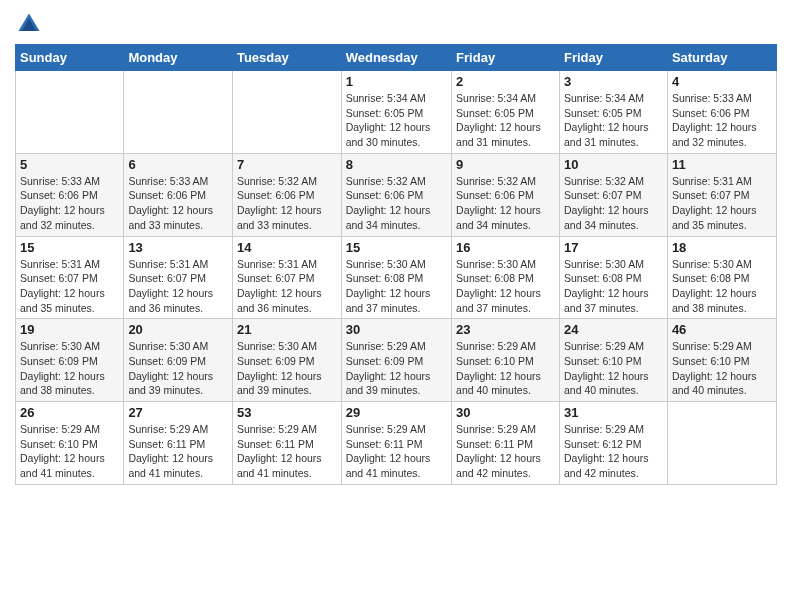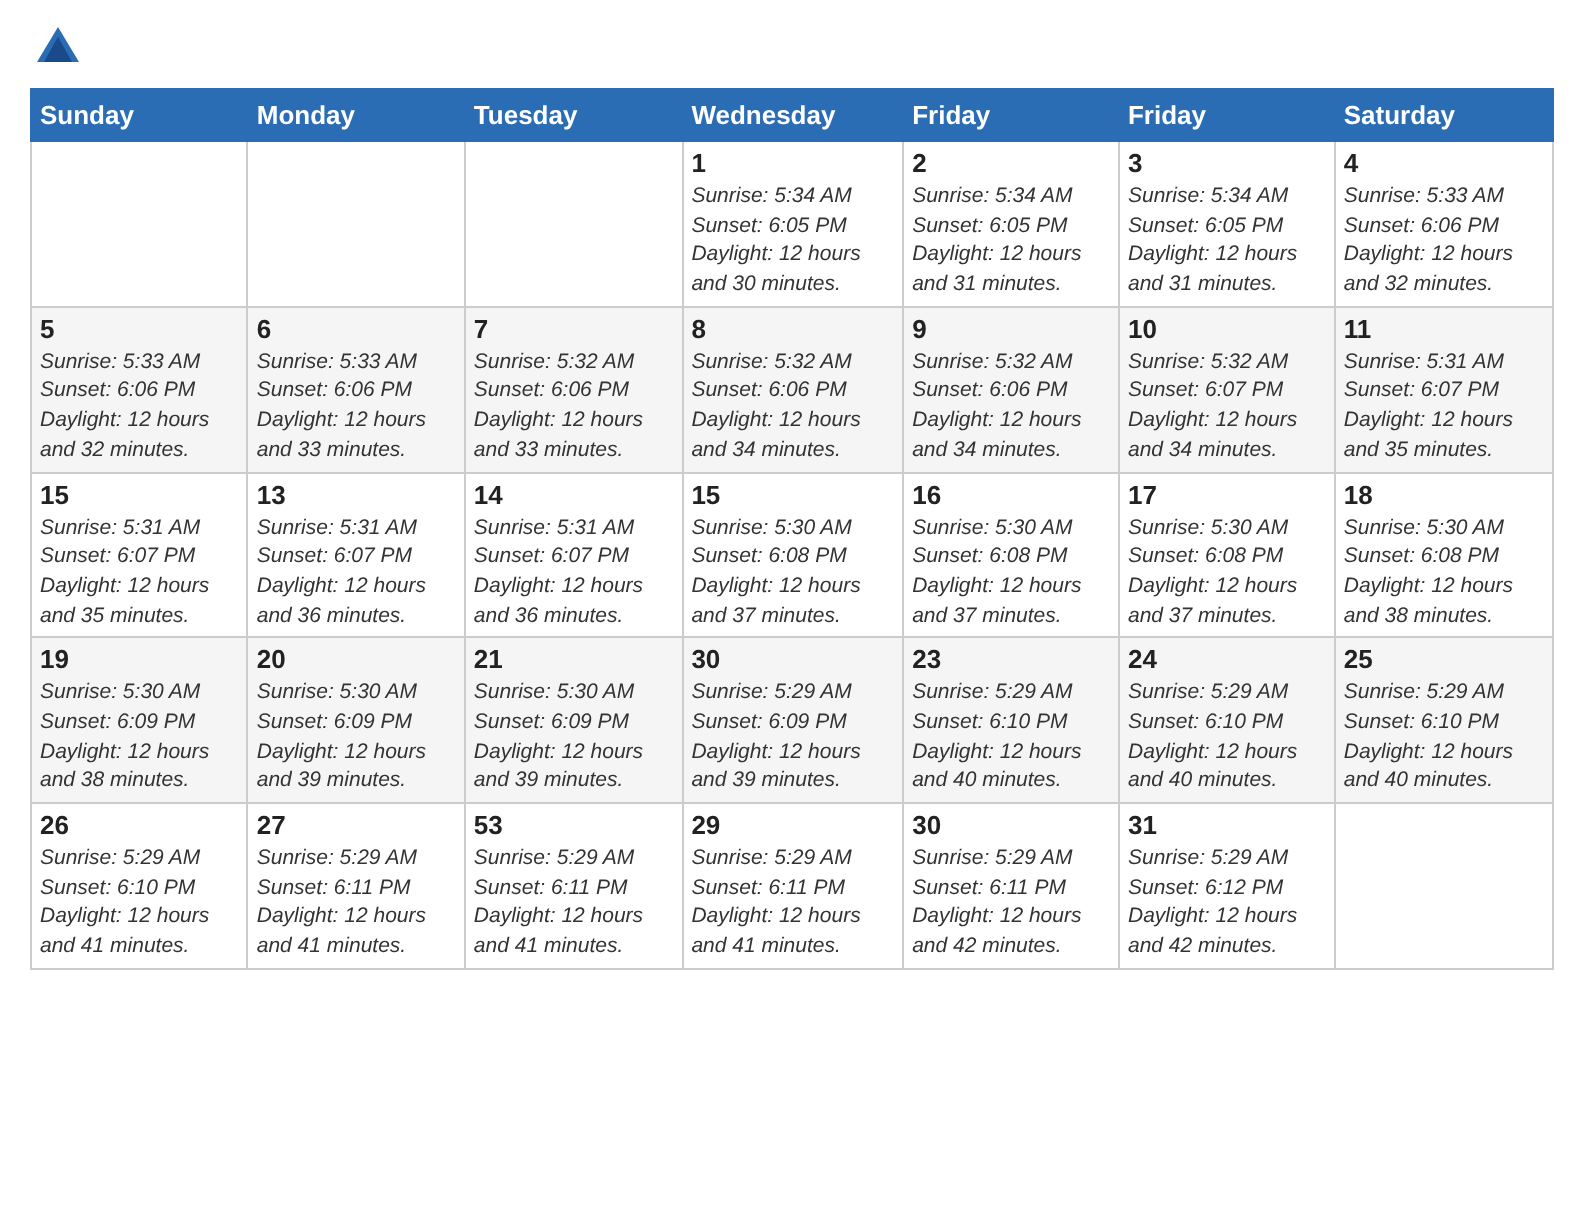--- a/index.html
+++ b/index.html
@@ -76,21 +76,20 @@
       font-size: 13px;
       font-weight: bold;
       color: #222;
       display: block;
       margin-bottom: 2px;
     }
     .day-info {
       font-size: 10.5px;
       color: #333;
       line-height: 1.4;
-      font-style: italic;
     }
     .empty-cell {
       background: #fff !important;
     }
   </style>
 </head>
 <body>
 
 <div class="header">
   <div class="logo">
@@ -293,21 +292,21 @@
 and 40 minutes.</div>
         </td>
         <td>
           <span class="day-number">24</span>
           <div class="day-info" style="white-space: pre-line;">Sunrise: 5:29 AM
 Sunset: 6:10 PM
 Daylight: 12 hours
 and 40 minutes.</div>
         </td>
         <td>
-          <span class="day-number">25</span>
+          <span class="day-number">46</span>
           <div class="day-info" style="white-space: pre-line;">Sunrise: 5:29 AM
 Sunset: 6:10 PM
 Daylight: 12 hours
 and 40 minutes.</div>
         </td>
       </tr>
       <tr>
         <td>
           <span class="day-number">26</span>
           <div class="day-info" style="white-space: pre-line;">Sunrise: 5:29 AM

